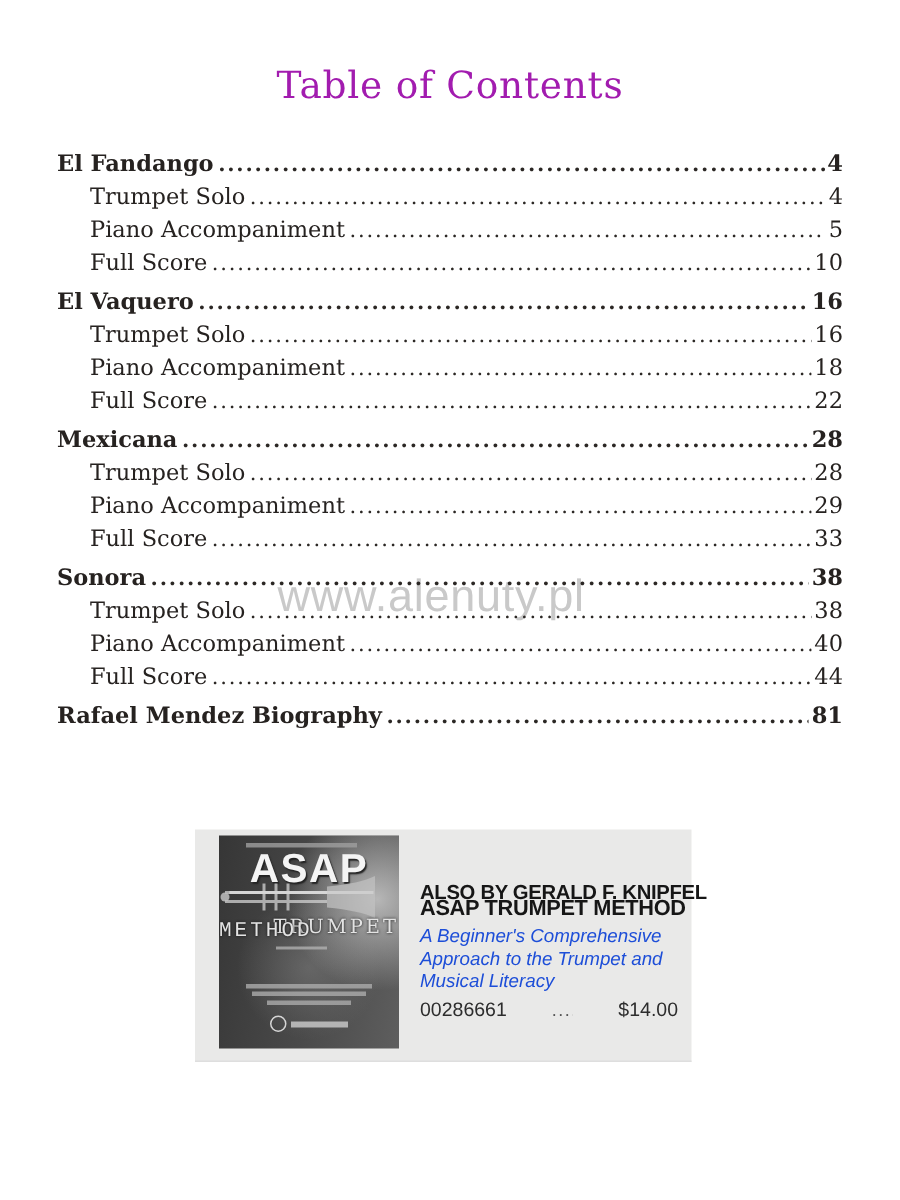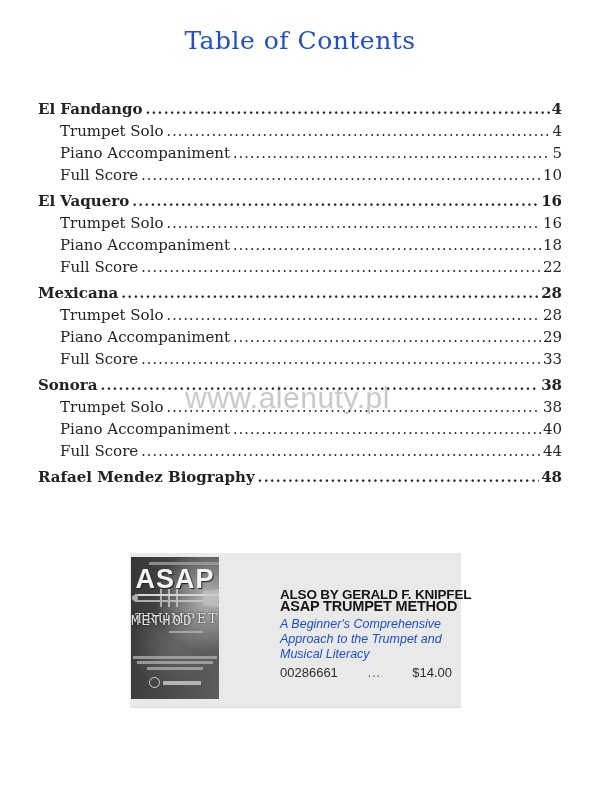--- a/index.html
+++ b/index.html
@@ -11,22 +11,22 @@
     position: relative;
     overflow: hidden;
   }
   .page-title {
     position: absolute;
     top: 26px; left: 0; right: 0;
     text-align: center;
     font-size: 25px;
     font-weight: normal;
     letter-spacing: 0.5px;
-    color: #1d4ed8;
-    margin: 0;
+    color: #a21caf;
+    margin: 16px;
   }
   .watermark {
     position: absolute;
     top: 381px; left: 185px;
     font-family: "Liberation Sans", sans-serif;
     font-size: 30px;
     color: #c9c9c9;
     letter-spacing: 0.5px;
     z-index: 0;
     user-select: none;
@@ -62,22 +62,22 @@
   .ad-box {
     position: absolute;
     left: 130px; top: 553px;
     width: 331px; height: 154px;
     background: #e9e9e8;
     border-bottom: 1px solid #dedede;
     z-index: 1;
   }
   .cover {
     position: absolute;
-    left: 1px; top: 4px;
-    width: 88px; height: 142px;
+    left: 16px; top: 4px;
+    width: 120px; height: 142px;
     background:
       radial-gradient(circle at 88% 30%, rgba(200,200,200,0.85) 0, rgba(120,120,120,0) 42%),
       radial-gradient(circle at 50% 62%, rgba(130,130,130,0.5) 0, rgba(70,70,70,0) 45%),
       linear-gradient(100deg, #363636 0%, #4a4a4a 55%, #5e5e5e 100%);
     overflow: hidden;
   }
   .cover-tagline-bar {
     position: absolute; top: 5px; left: 18px;
     width: 74px; height: 3px;
     background: #9f9f9f; opacity: 0.8;
@@ -263,21 +263,21 @@
   </div>
   <div class="row item">
     <span class="label">Full Score</span>
     <span class="leader">............................................................................................................................................................................................................................................................................................................</span>
     <span class="pagenum">44</span>
   </div>
 
   <div class="row section">
     <span class="label">Rafael Mendez Biography</span>
     <span class="leader">............................................................................................................................................................................................................................................................................................................</span>
-    <span class="pagenum">48</span>
+    <span class="pagenum">81</span>
   </div>
 
 </div>
 
 <div class="ad-box">
 
   <div class="cover">
     <div class="cover-tagline-bar"></div>
     <div class="cover-brand">ASAP</div>
     <div class="cover-brand-underline"></div>

